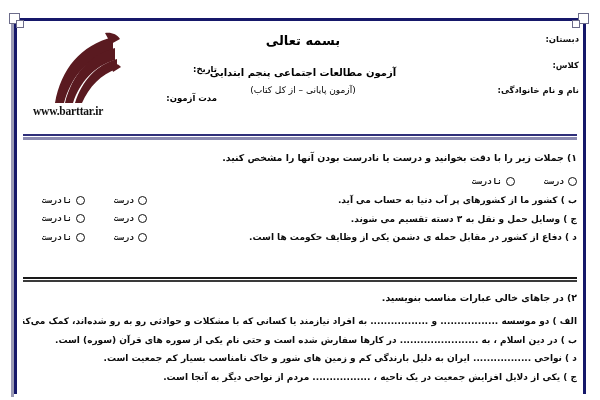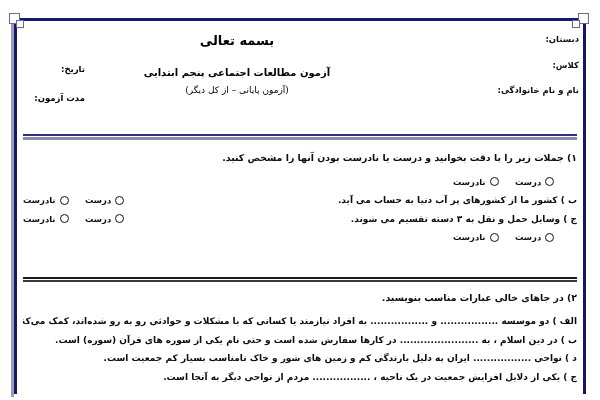--- a/index.html
+++ b/index.html
@@ -205,21 +205,22 @@
     padding-left: 10px;
     white-space: nowrap;
     color: #0c0c0c;
   }
   .tf-opt {
     display: flex;
     flex-direction: row;
     align-items: center;
     gap: 4px;
     width: 62px;
-    justify-content: flex-end;
+    justify-content: flex-start;
+    font-family: Liberation Mono, monospace;
   }
   .tf-opt .lbl {
     font-size: 8.4px;
     font-weight: bold;
     color: #0c0c0c;
   }
   .bubble {
     display: inline-block;
     width: 9px;
     height: 9px;
@@ -257,28 +258,40 @@
 
     <div class="hdr-right">
       <div class="field">دبستان:</div>
       <div class="field">کلاس:</div>
       <div class="field">نام و نام خانوادگی:</div>
     </div>
 
     <div class="hdr-center">
       <div class="basmala">بسمه تعالی</div>
       <div class="exam-title">آزمون مطالعات اجتماعی پنجم ابتدایی</div>
-      <div class="exam-sub">(آزمون پایانی – از کل دیگر)</div>
+      <div class="exam-sub">(آزمون پایانی – از کل کتاب)</div>
 
       <div class="meta-col">
         <div class="field">تاریخ:</div>
         <div class="field">مدت آزمون:</div>
       </div>
     </div>
 
+    <div class="hdr-left">
+      <div class="logo-wrap">
+        <svg class="logo-mark" viewBox="0 0 76 74">
+          <path d="M4 72 C10 38 30 14 62 6 L62 20 C36 27 20 46 13 72 Z" fill="#5a1a20"></path>
+          <path d="M14 72 C21 44 38 24 64 17 L64 29 C43 35 29 51 22 72 Z" fill="#5a1a20"></path>
+          <path d="M24 72 C31 50 45 34 66 28 L66 38 C50 43 38 56 31 72 Z" fill="#5a1a20"></path>
+          <path d="M54 2 C60 1 66 3 69 8 L60 13 C58 9 56 6 54 2 Z" fill="#5a1a20"></path>
+          <path d="M60 33 C64 32 68 33 70 36 L62 41 Z" fill="#5a1a20"></path>
+        </svg>
+        <div class="site-url">www.barttar.ir</div>
+      </div>
+    </div>
   </div>
 
   <div class="rule rule-blue"></div>
   <div class="rule rule-blue2"></div>
 
   <div class="q-block q1">
     <div class="q-head">۱)  جملات زیر را با دقت بخوانید و درست یا نادرست بودن آنها را مشخص کنید.</div>
 
     <div class="tf-row">
       <div class="tf-opt">
@@ -309,20 +322,21 @@
         <span class="bubble"></span>
         <span class="lbl">درست</span>
       </div>
       <div class="tf-opt">
         <span class="bubble"></span>
         <span class="lbl">نادرست</span>
       </div>
     </div>
 
     <div class="tf-row">
+      <div class="tf-text">د ) دفاع از کشور در مقابل حمله ی دشمن یکی از وظایف حکومت ها است.</div>
       <div class="tf-opt">
         <span class="bubble"></span>
         <span class="lbl">درست</span>
       </div>
       <div class="tf-opt">
         <span class="bubble"></span>
         <span class="lbl">نادرست</span>
       </div>
     </div>
   </div>

